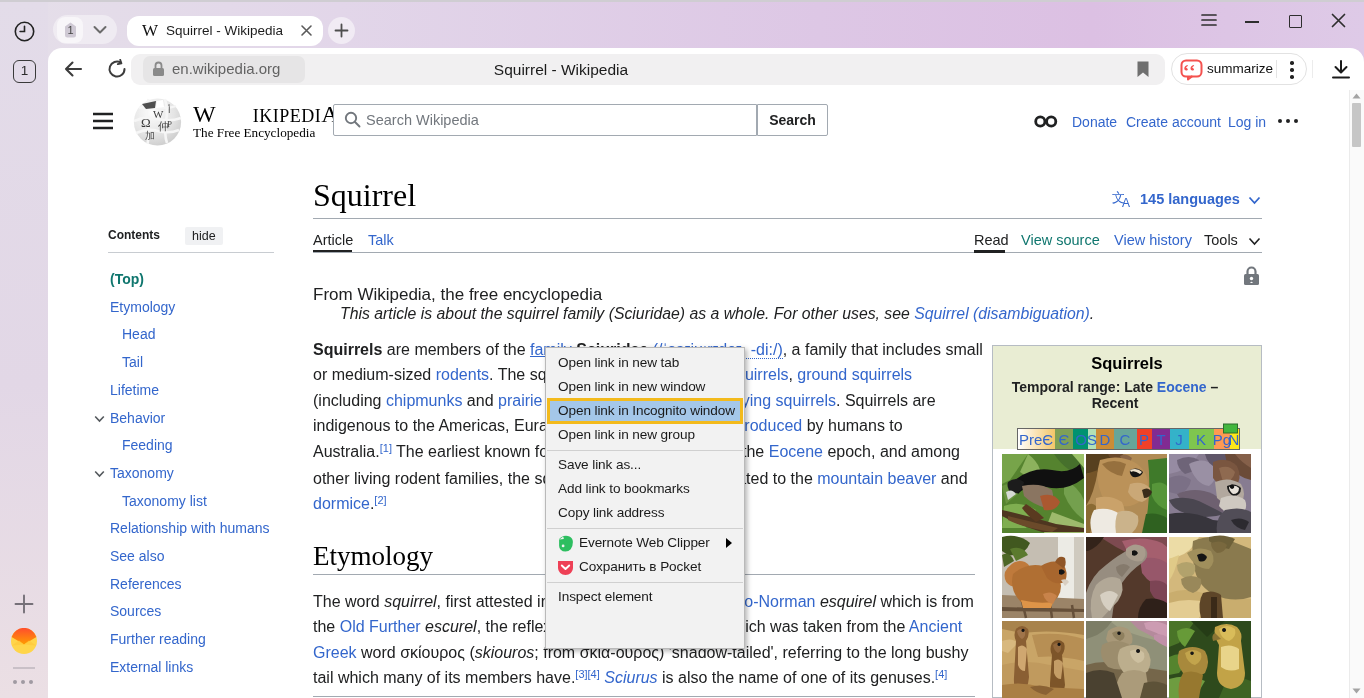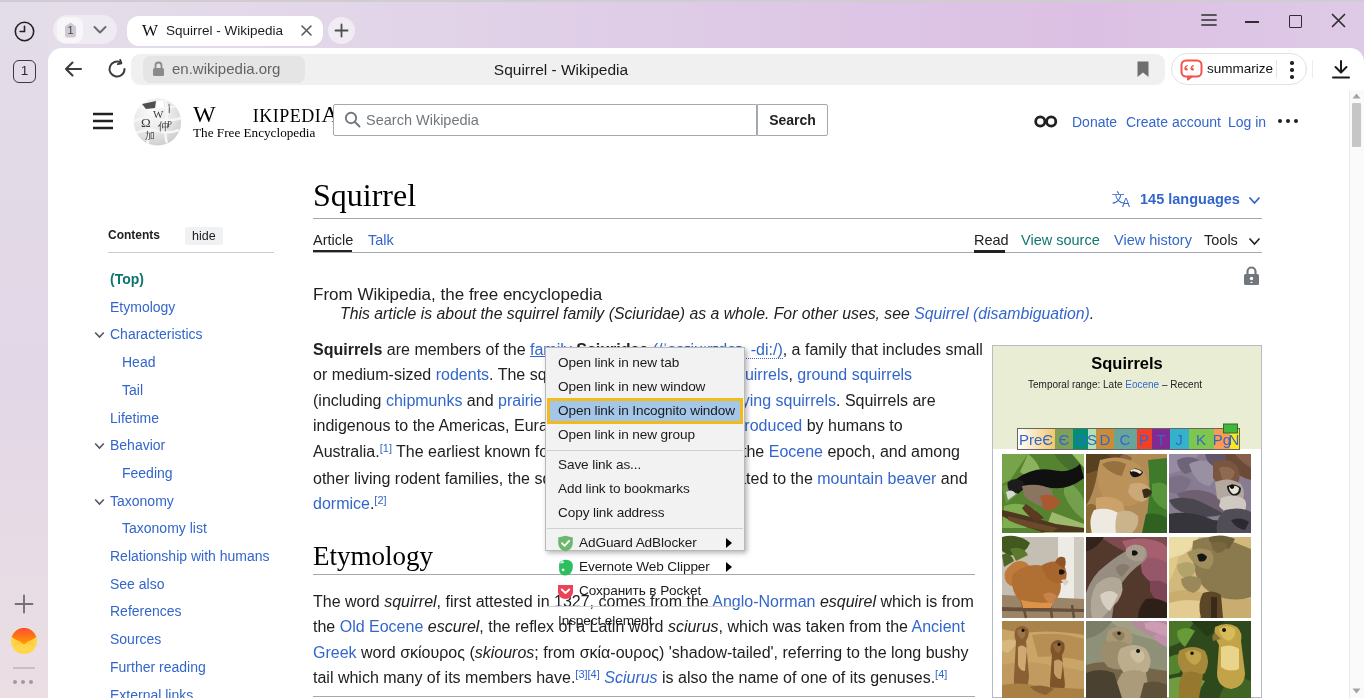--- a/index.html
+++ b/index.html
@@ -181,23 +181,20 @@
 <div class="abs" style="left:1278px;top:119px;width:4px;height:4px;border-radius:50%;background:#202122;"></div>
 <div class="abs" style="left:1286px;top:119px;width:4px;height:4px;border-radius:50%;background:#202122;"></div>
 <div class="abs" style="left:1294px;top:119px;width:4px;height:4px;border-radius:50%;background:#202122;"></div>
 
 <div class="abs" style="left:108px;top:228px;font-size:12px;font-weight:bold;color:#202122;">Contents</div>
 <div class="abs" style="left:185px;top:227px;background:#f0f1f3;border-radius:2px;font-size:12.5px;color:#202122;padding:2px 7px;">hide</div>
 <div class="abs" style="left:108px;top:252px;width:166px;height:1px;background:#c8ccd1;"></div>
 <div id="toc" class="abs" style="left:110px;top:266px;font-size:14px;line-height:27.7px;color:#3366cc;white-space:nowrap;">
   <div style="color:#0f766e;font-weight:bold;">(Top)</div>
   <div>Etymology</div>
-  <div><svg class="tch" width="11" height="8" viewBox="0 0 11 8">
-        <path d="M1.2 1.5 L5.5 6 L9.8 1.5" fill="none" stroke="#54595d" stroke-width="1.6"></path>
-      </svg>Characteristics</div>
   <div style="padding-left:12px;">Head</div>
   <div style="padding-left:12px;">Tail</div>
   <div>Lifetime</div>
   <div><svg class="tch" width="11" height="8" viewBox="0 0 11 8">
         <path d="M1.2 1.5 L5.5 6 L9.8 1.5" fill="none" stroke="#54595d" stroke-width="1.6"></path>
       </svg>Behavior</div>
   <div style="padding-left:12px;">Feeding</div>
   <div><svg class="tch" width="11" height="8" viewBox="0 0 11 8">
         <path d="M1.2 1.5 L5.5 6 L9.8 1.5" fill="none" stroke="#54595d" stroke-width="1.6"></path>
       </svg>Taxonomy</div>
@@ -250,30 +247,30 @@
 indigenous to the Americas, Eurasia, and Africa, and were <span class="wlink">introduced</span> by humans to<br>
 Australia.<sup>[1]</sup> The earliest known fossilized squirrels date from the <span class="wlink">Eocene</span> epoch, and among<br>
 other living rodent families, the squirrels are most closely related to the <span class="wlink">mountain beaver</span> and<br>
 <span class="wlink">dormice</span>.<sup>[2]</sup>
 </div>
 
 <div class="abs serif" style="left:313px;top:541px;font-size:27px;color:#000;">Etymology</div>
 <div class="abs" style="left:313px;top:574px;width:662px;height:1px;background:#a2a9b1;"></div>
 <div class="abs" style="left:313px;top:589px;font-size:16px;line-height:25.4px;color:#202122;white-space:nowrap;">
 The word <i>squirrel</i>, first attested in 1327, comes from the <span class="wlink">Anglo-Norman</span> <i>esquirel</i> which is from<br>
-the <span class="wlink">Old Eocene</span> <i>escurel</i>, the reflex of a Latin word <i>sciurus</i>, which was taken from the <span class="wlink">Ancient</span><br>
+the <span class="wlink">Old Further</span> <i>escurel</i>, the reflex of a Latin word <i>sciurus</i>, which was taken from the <span class="wlink">Ancient</span><br>
 <span class="wlink">Greek</span> word σκίουρος (<i>skiouros</i>; from σκία-ουρος) 'shadow-tailed', referring to the long bushy<br>
 tail which many of its members have.<sup>[3][4]</sup> <i class="wlink">Sciurus</i> is also the name of one of its genuses.<sup>[4]</sup>
 </div>
 <div class="abs" style="left:313px;top:696px;width:662px;height:1px;background:#a2a9b1;"></div>
 
 <div class="abs" style="left:992px;top:345px;width:270px;height:353px;border:1px solid #b6bcc3;background:#fff;"></div>
 <div class="abs" style="left:993px;top:346px;width:268px;height:103px;background:#e9edd3;"></div>
 <div class="abs" style="left:993px;top:354px;width:268px;text-align:center;font-size:16.5px;font-weight:bold;color:#000;">Squirrels</div>
-<div class="abs" style="left:993px;top:379px;width:244px;text-align:center;font-size:10px;font-weight:normal;color:#202122;">Temporal range: Late <span style="color:#3366cc;">Eocene</span> – Recent</div>
+<div class="abs" style="left:993px;top:379px;width:244px;text-align:center;font-size:14px;font-weight:bold;color:#202122;">Temporal range: Late <span style="color:#3366cc;">Eocene</span> – Recent</div>
 
 <div class="abs" style="left:1017px;top:428px;width:221px;height:20px;border:1px solid #666;box-sizing:content-box;"></div>
 <svg class="abs" style="left:1017px;top:421px" width="223" height="29" viewBox="0 0 223 29">
   <defs>
       <linearGradient id="pre" x1="0" y1="0" x2="1" y2="0">
         <stop offset="0" stop-color="#fff"></stop>
         <stop offset="1" stop-color="#f3c669"></stop>
       </linearGradient>
     </defs>
   <g transform="translate(1,8)">
@@ -481,38 +478,34 @@
     <path d="M46 12 Q 42 14 44 20 L 52 18 Z" fill="#8a7434"></path>
     <path d="M52 26 Q 62 22 70 28 L 70 48 Q 60 52 52 46 Z" fill="#e8d48a"></path>
     <path d="M10 30 Q 24 22 36 30 Q 42 40 36 52 Q 24 60 14 52 Q 6 42 10 30 Z" fill="#a8893c"></path>
     <path d="M16 32 Q 24 26 32 32 Q 34 40 26 44 Q 18 42 16 32 Z" fill="#c2a44c"></path>
     <path d="M23 34 a1.8 1.8 0 1 1 0.1 0" fill="#161616"></path>
     <path d="M14 52 Q 24 48 34 54 L 30 77 L 10 77 Q 8 62 14 52 Z" fill="#97782f"></path>
   </g>
 </svg>
 </div>
 
-<div class="abs" style="left:545px;top:347px;width:200px;height:204px;background:#f2f2f2;border:1px solid #b9b9b9;box-shadow:2px 2px 5px rgba(0,0,0,0.3);padding-top:3px;font-size:13.6px;color:#1a1a1a;letter-spacing:-0.1px;">
+<div class="abs" style="left:545px;top:347px;width:200px;height:302px;background:#f2f2f2;border:1px solid #b9b9b9;box-shadow:2px 2px 5px rgba(0,0,0,0.3);padding-top:3px;font-size:13.6px;color:#1a1a1a;letter-spacing:-0.1px;">
   <div class="mi">Open link in new tab</div>
   <div class="mi">Open link in new window</div>
   <div style="height:24px;position:relative;">
     <div style="position:absolute;left:1px;top:-1px;right:1px;height:26px;background:#a4c7e9;border:3px solid #f3ba1c;"></div>
     <div style="position:absolute;left:12px;top:0;line-height:24px;">Open link in Incognito window</div>
   </div>
   <div class="mi">Open link in new group</div>
   <div class="sep"></div>
   <div class="mi">Save link as...</div>
   <div class="mi">Add link to bookmarks</div>
   <div class="mi">Copy link address</div>
   <div class="sep"></div>
   <div class="mi ext"><svg class="mic" width="17" height="17" viewBox="0 0 17 17">
-        <path d="M8.5 0.8 L15.8 2.6 V8 C15.8 12.5 12.8 15.2 8.5 16.4 C4.2 15.2 1.2 12.5 1.2 8 V2.6 Z" fill="#6cb96e"></path>
-        <path d="M5 8.2 L7.6 10.8 L12.2 5.8" fill="none" stroke="#fff" stroke-width="1.8" stroke-linecap="round" stroke-linejoin="round"></path>
-      </svg>AdGuard AdBlocker<span class="arr"></span></div>
-  <div class="mi ext"><svg class="mic" width="17" height="17" viewBox="0 0 17 17">
         <path d="M2.1 5.2 Q2.1 3.6 3.5 2.8 L6.4 1.1 Q9.6 0.1 12.5 1.5 Q15.9 3.1 15.9 7.1 Q15.9 11.7 13.7 14.3 Q11.7 16.6 8.5 16.6 Q5.5 16.6 3.7 14.7 Q2.1 13 2.1 10.7 Z" fill="#2dbe60"></path>
         <path d="M2.3 4.6 L6.8 4.0 L6.3 1.4 Z" fill="#f2f2f2"></path>
         <circle cx="6.1" cy="10.9" r="1.4" fill="#f2f2f2"></circle>
       </svg>Evernote Web Clipper<span class="arr"></span></div>
   <div class="mi ext"><svg class="mic" width="17" height="17" viewBox="0 0 17 17">
         <path d="M1 2 H16 V8.5 C16 13 12.6 16 8.5 16 C4.4 16 1 13 1 8.5 Z" fill="#ee4056" rx="2"></path>
         <path d="M4.8 6.5 L8.5 10 L12.2 6.5" fill="none" stroke="#fff" stroke-width="1.9" stroke-linecap="round" stroke-linejoin="round"></path>
       </svg>Сохранить в Pocket</div>
   <div class="sep"></div>
   <div class="mi">Inspect element</div>

